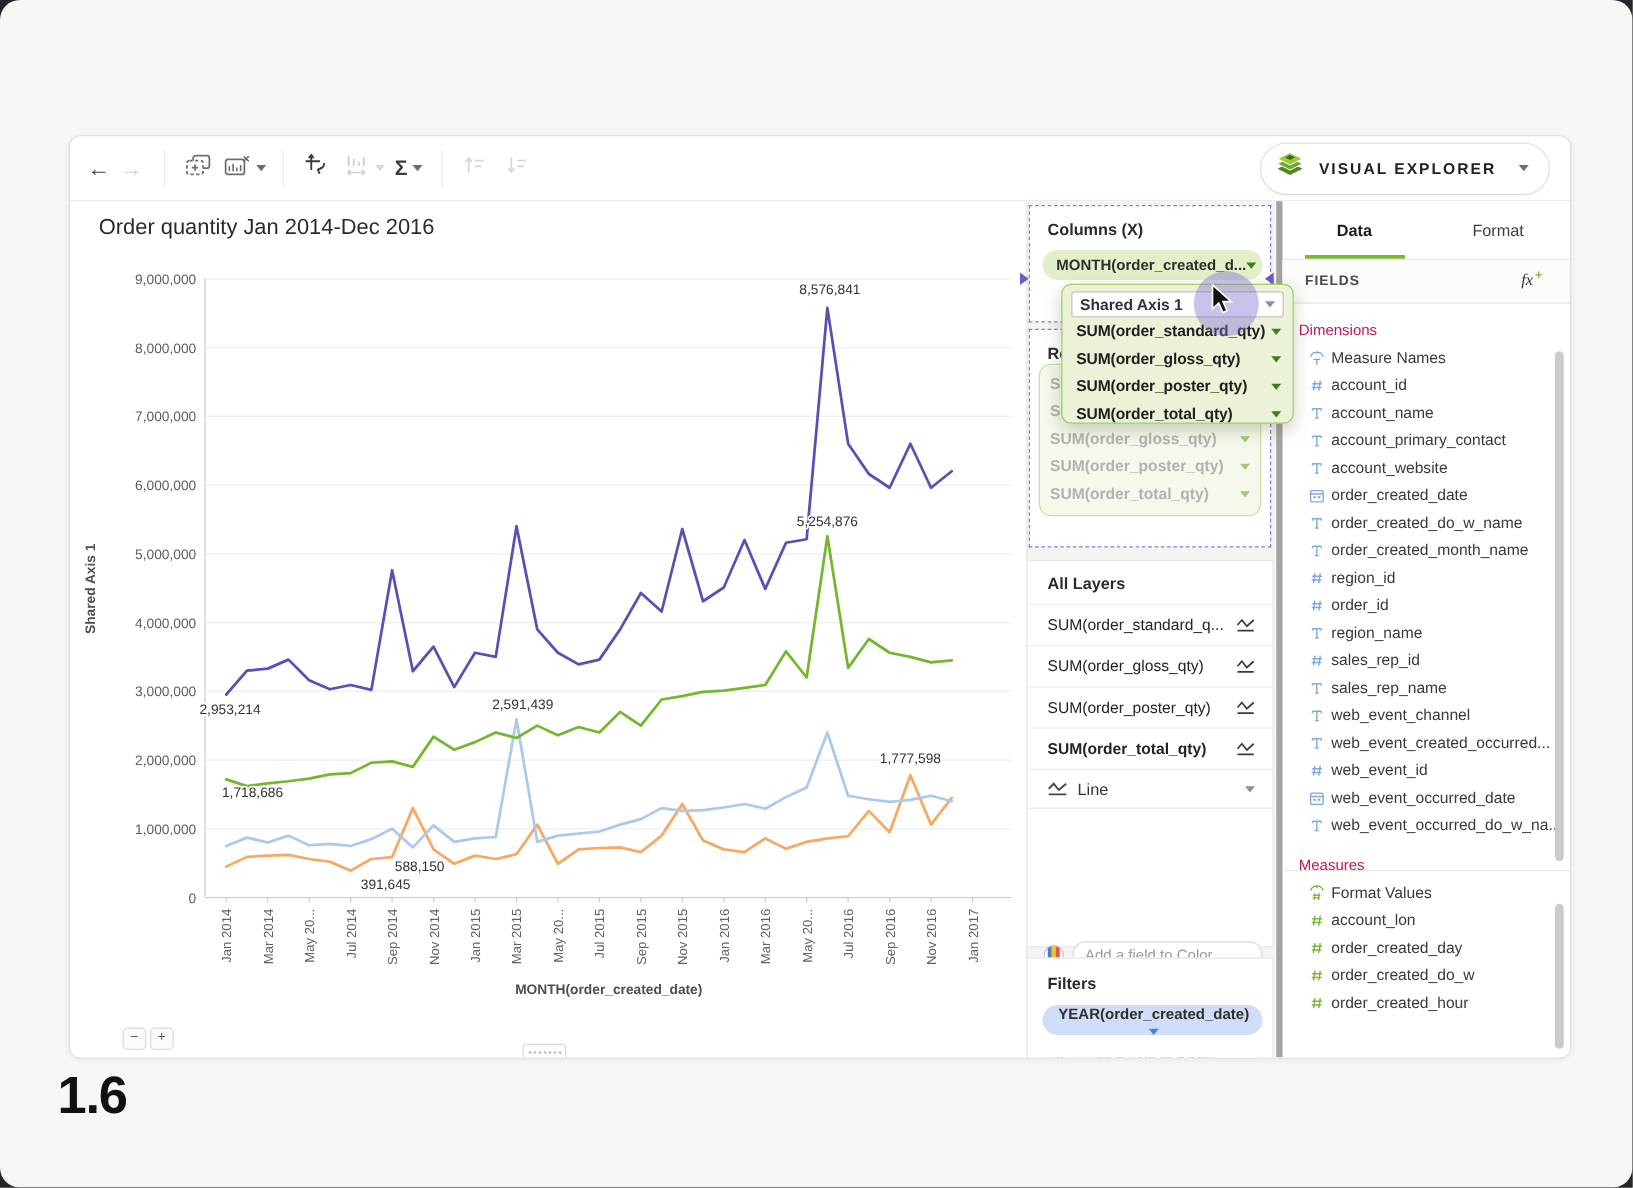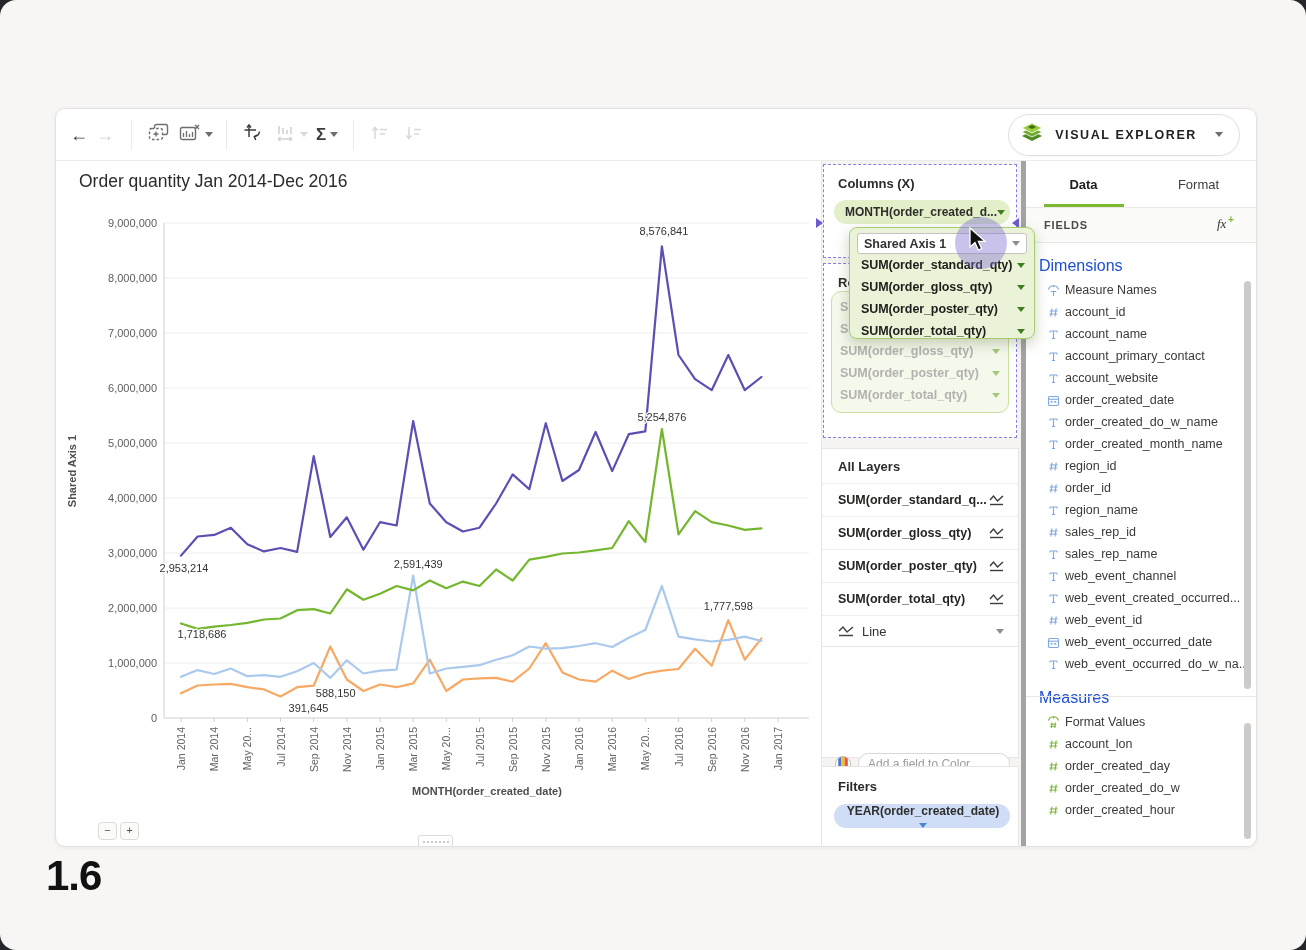--- a/index.html
+++ b/index.html
@@ -60,40 +60,40 @@
            border-radius:8px;box-shadow:0 5px 14px rgba(60,80,20,.25);z-index:8;box-sizing:border-box;padding:5px 7px;}
   .ov-head{display:flex;align-items:center;height:19px;background:#fff;border:1px solid #c4c3c1;border-radius:3px;
            padding:0 6px;font-size:12.5px;font-weight:700;color:#333;}
   .ov-head .sp{flex:1;}
   .ov-row{display:flex;align-items:center;height:22px;padding:0 2px 0 4px;font-size:12.5px;font-weight:700;color:#1e1e1c;
           letter-spacing:-.1px;white-space:nowrap;}
   .ov-row .sp{flex:1;}
   .cursor-wrap{position:absolute;left:898px;top:107px;width:60px;height:60px;z-index:9;pointer-events:none;}
   
   .layer-row{display:flex;align-items:center;height:32px;border-bottom:1px solid #efeeec;padding:0 14px 0 16px;
-             font-size:12.5px;font-weight:700;color:#242422;cursor:pointer;}
+             font-size:12.5px;font-weight:400;color:#242422;cursor:pointer;}
   .layer-row.sel{font-weight:700;}
   .layer-row .sp{flex:1;}
   .mark-row{display:flex;align-items:center;height:30px;border-bottom:1px solid #e7e6e4;padding:0 14px 0 16px;
             font-size:13px;color:#333;cursor:pointer;}
   .mark-row .sp{flex:1;}
   .slot{position:absolute;left:12px;display:flex;align-items:center;gap:6px;width:176px;}
   .slot-pill{flex:1;display:flex;align-items:center;height:21px;border:1px solid #d9d8d6;border-radius:11px;
              background:#fff;padding:0 9px;font-size:12px;color:#9a9a98;cursor:pointer;box-sizing:border-box;}
   .slot-pill.filled{background:#e2efc8;border-color:#e2efc8;color:#2e2e2c;font-weight:700;}
   .slot-pill .sp{flex:1;}
   
   .sidebar{position:absolute;left:965px;top:52px;width:235px;bottom:0;background:#fff;border-left:5px solid #a3a3a3;box-sizing:border-box;}
   .tabs{display:flex;height:46px;border-bottom:1px solid #e9e8e6;}
   .tab{flex:1;display:flex;align-items:center;justify-content:center;font-size:13px;color:#3c3c3c;cursor:pointer;position:relative;}
   .tab.active{font-weight:700;color:#1d1d1b;}
   .tab.active:after{content:"";position:absolute;bottom:0;left:50%;transform:translateX(-50%);width:80px;height:3px;background:#7cb832;}
   .fields-row{display:flex;align-items:center;height:34px;background:#fbfbf9;border-bottom:1px solid #e9e8e6;padding:0 20px 0 18px;}
   .fields-label{font-size:11px;font-weight:700;letter-spacing:.8px;color:#4a4a48;flex:1;}
-  .sec-label{font-size:16px;color:#1d4ed8;padding:14px 0 4px 13px;}
+  .sec-label{font-size:12px;color:#be185d;padding:14px 0 4px 13px;}
   .field-item{display:flex;align-items:center;height:22px;padding-left:20px;cursor:grab;}
   .fi-icon{width:14px;display:flex;justify-content:center;margin-right:5px;}
   .fi-label{font-size:12.5px;color:#3a3a38;white-space:nowrap;}
   .vthumb{position:absolute;width:7px;border-radius:3.5px;background:#cccbc9;cursor:pointer;}
   .sb-sep{position:absolute;left:0;width:100%;height:1px;background:#e9e8e6;}
   .footer-label{position:absolute;left:46px;top:852px;font-size:42px;font-weight:800;letter-spacing:-1px;color:#111;}
 </style>
 </head>
 <body>
 

